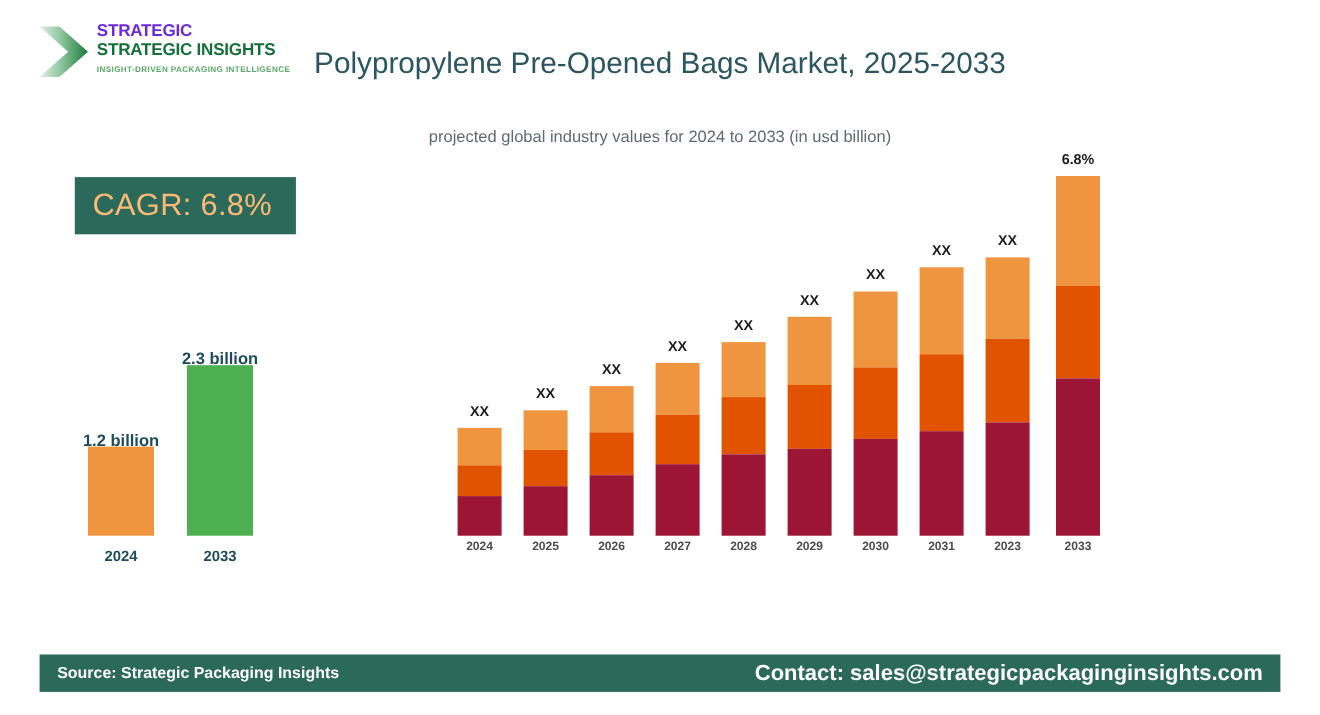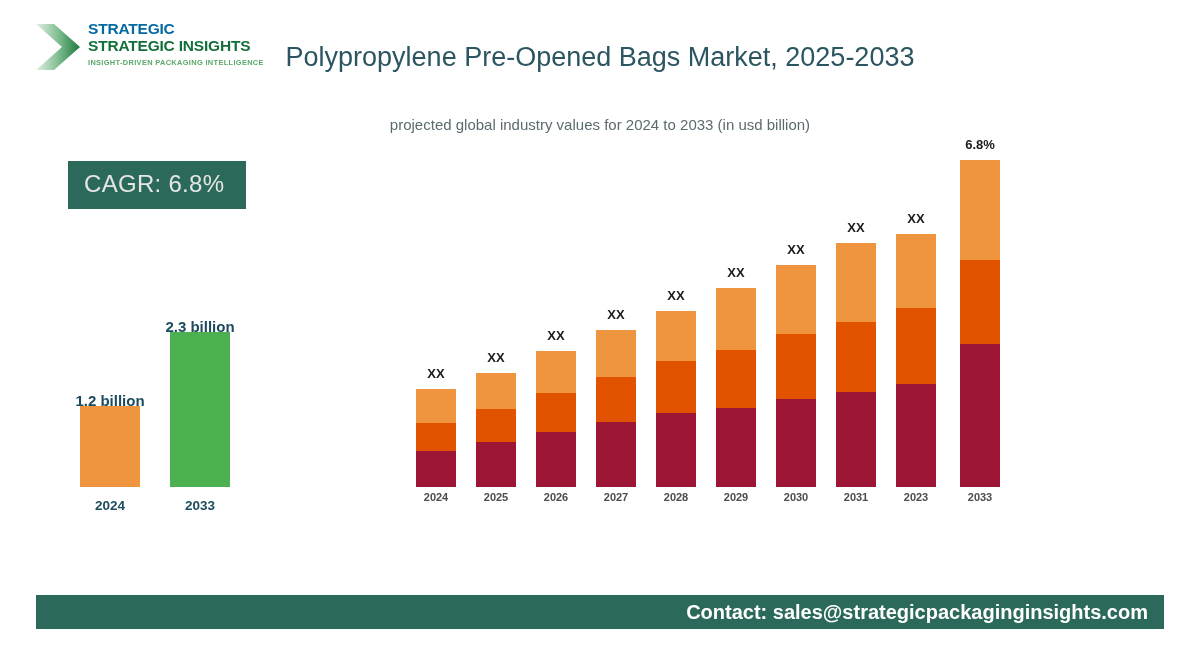--- a/index.html
+++ b/index.html
@@ -32,21 +32,21 @@
   }
   #logo .logo-text {
     position: absolute;
     left: 56px;
     top: 4px;
     width: 175px;
   }
   #logo .line1, #logo .line2 {
     font-size: 15.5px;
     font-weight: bold;
-    color: #0369a1;
+    color: #6d28d9;
     letter-spacing: -0.2px;
     line-height: 17px;
     white-space: nowrap;
   }
   #logo .line2 { color: #14703a; }
   #logo .tagline {
     margin-top: 4px;
     font-size: 7.4px;
     font-weight: bold;
     color: #5aa86a;
@@ -76,22 +76,22 @@
     color: #5b6b70;
   }
 
   
   #cagr-badge {
     position: absolute;
     left: 68px;
     top: 161px;
     padding: 9px 22px 11px 16px;
     background: #2b6a5b;
-    color: #e5e5e5;
-    font-size: 24px;
+    color: #fdba74;
+    font-size: 28px;
     letter-spacing: 0.3px;
     text-align: center;
   }
 
   
   #compare {
     position: absolute;
     left: 0;
     top: 0;
     width: 330px;
@@ -296,14 +296,15 @@
     <div class="sbar" style="left: 560px; height: 327px;">
       <div class="toplabel">6.8%</div>
       <div class="seg" style="height: 30.5369%; background: rgb(240, 149, 63);"></div>
       <div class="seg" style="height: 25.8389%; background: rgb(226, 83, 0);"></div>
       <div class="seg" style="height: 43.6242%; background: rgb(156, 21, 52);"></div>
       <div class="ylabel">2033</div>
     </div>
   </div>
 
 <div id="footer">
+  <span class="src">Source: Strategic Packaging Insights</span>
   <span class="contact">Contact: sales@strategicpackaginginsights.com</span>
 </div>
 
 </body></html>

